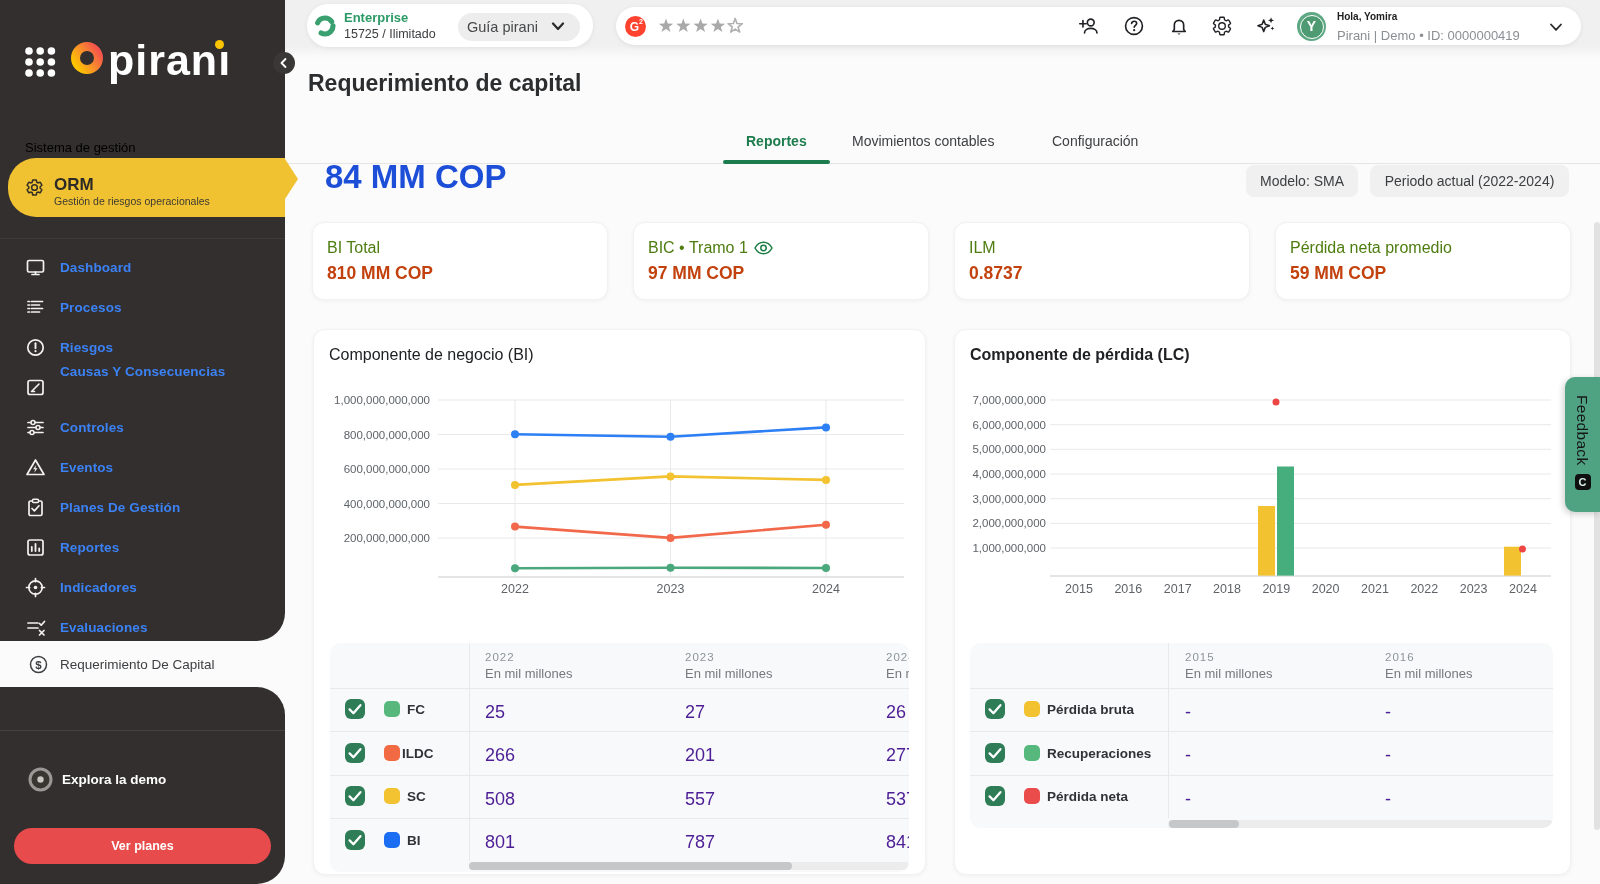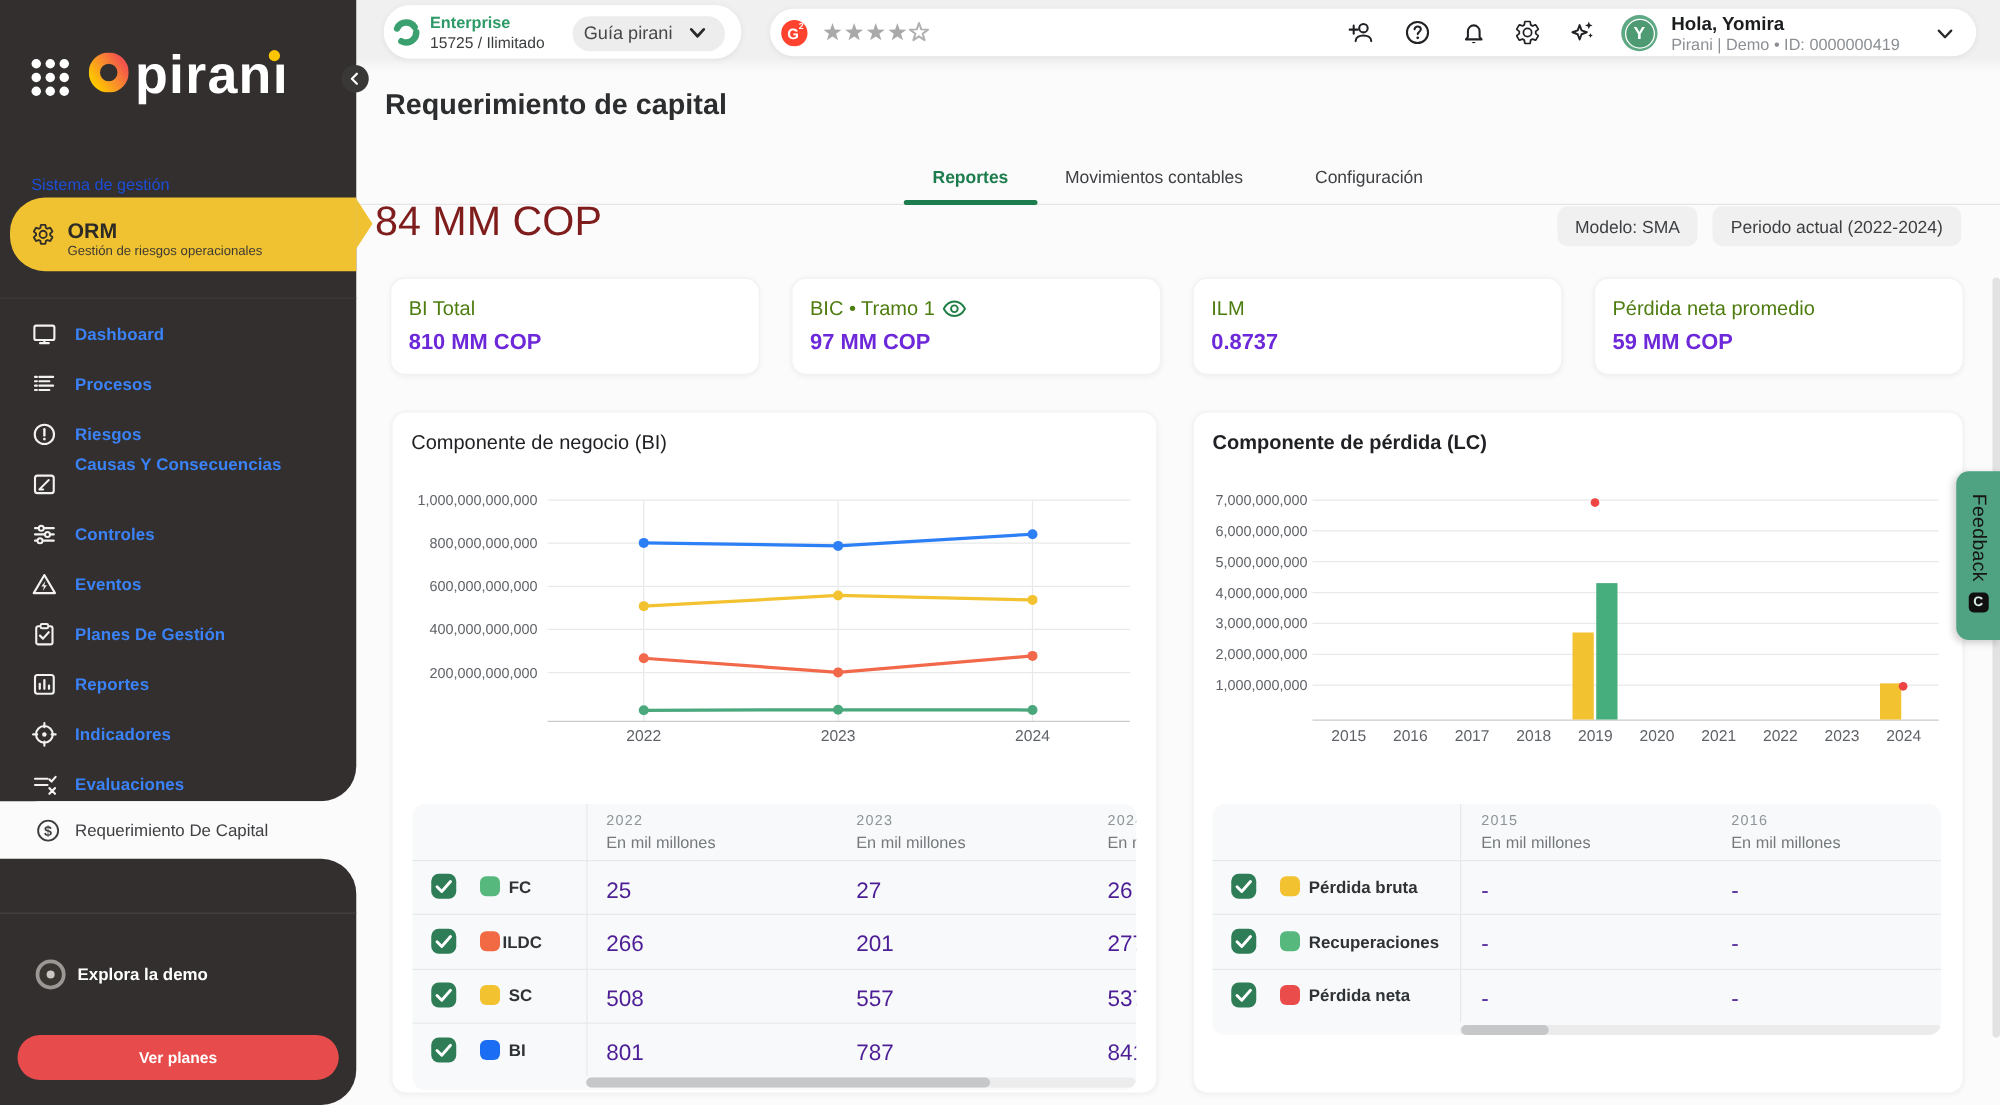--- a/index.html
+++ b/index.html
@@ -1,37 +1,37 @@
 <!DOCTYPE html>
 <html><head><meta charset="utf-8"><title>Pirani</title><style>
 *{margin:0;padding:0;box-sizing:border-box}
 html,body{width:1600px;height:884px;overflow:hidden}
 body{font-family:"Liberation Sans",sans-serif;background:#fbfbfb;position:relative;-webkit-font-smoothing:antialiased}
 .a{position:absolute;white-space:nowrap}
 .card{position:absolute;background:#fff;border-radius:12px;box-shadow:0 1px 4px rgba(0,0,0,.05);border:1px solid #f2f2f2}
 .pillcard{position:absolute;background:#fff;box-shadow:0 1px 5px rgba(0,0,0,.07)}
 .lbl{color:#4d7c0f;font-size:16px}
-.val{color:#6d28d9;font-size:17.5px;font-weight:bold}
+.val{color:#c2410c;font-size:17.5px;font-weight:bold}
 .cb{position:absolute;width:20px;height:20px;background:#2e7d57;border-radius:6px}
 .chip{position:absolute;width:16px;height:16px;border-radius:5px}
 .rlabel{position:absolute;font-size:13.5px;font-weight:bold;color:#303336}
 .rval{position:absolute;font-size:18px;color:#4c1d95}
 .hyear{position:absolute;font-size:11.5px;color:#8d9599;letter-spacing:1px}
 .hsub{position:absolute;font-size:13px;color:#75797c}
 .mitem{position:absolute;left:60px;font-size:13.5px;font-weight:bold;color:#3b82f6;letter-spacing:.1px}
 .micon{position:absolute;left:25px;width:21px;height:21px}
 </style></head><body>
 <div class="a" style="left:285px;top:0;width:1315px;height:58px;background:linear-gradient(#f0f0f1 0px,#f0f0f1 46px,rgba(240,240,241,0) 58px)"></div>
 <div class="a" style="left:308px;top:70px;font-size:23px;font-weight:bold;color:#2b2d2f">Requerimiento de capital</div>
 <div class="a" style="left:286px;top:163px;width:1314px;height:1px;background:#e5e5e5"></div>
 <div class="a" style="left:723px;top:160px;width:107px;height:4px;border-radius:2px;background:#1d7c4d"></div>
 <div class="a" style="left:746px;top:133px;font-size:14px;font-weight:bold;color:#1d7c4d">Reportes</div>
 <div class="a" style="left:852px;top:133px;font-size:14px;color:#3e4043;font-weight:500">Movimientos contables</div>
 <div class="a" style="left:1052px;top:133px;font-size:14px;color:#3e4043;font-weight:500">Configuración</div>
-<div class="a" style="left:300px;top:160px;font-size:33px;font-weight:normal;color:#7f1d1d;line-height:33px">84 MM COP</div>
+<div class="a" style="left:325px;top:160px;font-size:33px;font-weight:bold;color:#1d4ed8;line-height:33px">84 MM COP</div>
 <div class="a" style="left:1246px;top:165px;width:112px;height:32px;background:#f0f0f1;border-radius:8px;font-size:14px;color:#3c3e40;text-align:center;line-height:32px">Modelo: SMA</div>
 <div class="a" style="left:1370px;top:165px;width:199px;height:32px;background:#f0f0f1;border-radius:8px;font-size:14px;color:#3c3e40;text-align:center;line-height:32px">Periodo actual (2022-2024)</div>
 <div class="card" style="left:312px;top:222px;width:296px;height:78px"></div>
 <div class="a lbl" style="left:327px;top:239px">BI Total</div>
 <div class="a val" style="left:327px;top:263px">810 MM COP</div>
 <div class="card" style="left:633px;top:222px;width:296px;height:78px"></div>
 <div class="a lbl" style="left:648px;top:239px">BIC • Tramo 1<svg width="19" height="14" viewBox="0 0 19 14" style="vertical-align:-2px;margin-left:6px">
       <path d="M1 7C3.2 2.8 6.2 1.2 9.5 1.2S15.8 2.8 18 7c-2.2 4.2-5.2 5.8-8.5 5.8S3.2 11.2 1 7z" fill="none" stroke="#1e7e45" stroke-width="1.5"></path>
       <circle cx="9.5" cy="7" r="2.7" fill="none" stroke="#1e7e45" stroke-width="1.5"></circle>
     </svg></div>
@@ -237,21 +237,21 @@
 <svg class="a" style="left:1211px;top:15px" width="22" height="22" viewBox="0 0 24 24">
     <path d="M19.14,12.94c0.04-0.3,0.06-0.61,0.06-0.94c0-0.32-0.02-0.64-0.07-0.94l2.03-1.58c0.18-0.14,0.23-0.41,0.12-0.61l-1.92-3.32c-0.12-0.22-0.37-0.29-0.59-0.22l-2.39,0.96c-0.5-0.38-1.03-0.7-1.62-0.94L14.4,2.81c-0.04-0.24-0.24-0.41-0.48-0.41h-3.84c-0.24,0-0.43,0.17-0.47,0.41L9.25,5.35C8.66,5.59,8.12,5.92,7.63,6.29L5.24,5.33c-0.22-0.08-0.47,0-0.59,0.22L2.74,8.87C2.62,9.08,2.66,9.34,2.86,9.48l2.03,1.58C4.84,11.36,4.8,11.69,4.8,12s0.02,0.64,0.07,0.94l-2.03,1.58c-0.18,0.14-0.23,0.41-0.12,0.61l1.92,3.32c0.12,0.22,0.37,0.29,0.59,0.22l2.39-0.96c0.5,0.38,1.03,0.7,1.62,0.94l0.36,2.54c0.05,0.24,0.24,0.41,0.48,0.41h3.84c0.24,0,0.44-0.17,0.47-0.41l0.36-2.54c0.59-0.24,1.13-0.56,1.62-0.94l2.39,0.96c0.22,0.08,0.47,0,0.59-0.22l1.92-3.32c0.12-0.22,0.07-0.47-0.12-0.61L19.14,12.94z M12,15.6c-1.98,0-3.6-1.62-3.6-3.6s1.62-3.6,3.6-3.6s3.6,1.62,3.6,3.6S13.98,15.6,12,15.6z" fill="none" stroke="#202124" stroke-width="1.5" stroke-linejoin="round"></path>
   </svg>
 <svg class="a" style="left:1255px;top:15px" width="22" height="22" viewBox="0 0 24 24">
     <path d="M9.5 5.5l1.7 4.6 4.6 1.7-4.6 1.7-1.7 4.6-1.7-4.6-4.6-1.7 4.6-1.7 1.7-4.6z" fill="none" stroke="#202124" stroke-width="1.7" stroke-linejoin="round"></path>
     <path d="M17.5 2.5l.9 2.4 2.4.9-2.4.9-.9 2.4-.9-2.4-2.4-.9 2.4-.9.9-2.4z" fill="#202124"></path>
     <path d="M19 12.5l.6 1.5 1.5.6-1.5.6-.6 1.5-.6-1.5-1.5-.6 1.5-.6.6-1.5z" fill="#202124"></path>
   </svg>
 <div class="a" style="left:1297px;top:12px;width:29px;height:29px;border-radius:50%;background:#5ea884"></div>
 <div class="a" style="left:1299.5px;top:14.5px;width:24px;height:24px;border-radius:50%;border:1.5px solid #fff;background:#4e9a72;color:#fff;font-size:14px;font-weight:bold;text-align:center;line-height:21px">Y</div>
-<div class="a" style="left:1337px;top:11px;font-size:15px;font-weight:bold;color:#1b1d1f">Hola, Yomira</div>
+<div class="a" style="left:1337px;top:11px;font-size:10px;font-weight:bold;color:#1b1d1f">Hola, Yomira</div>
 <div class="a" style="left:1337px;top:28px;font-size:13px;color:#8b8f93">Pirani | Demo • ID: 0000000419</div>
 <svg class="a" style="left:1549px;top:22.5px" width="14" height="9" viewBox="0 0 14 9">
     <polyline points="2,1.5 7,6.8 12,1.5" fill="none" stroke="#2a2a2a" stroke-width="1.8" stroke-linecap="round" stroke-linejoin="round"></polyline>
   </svg>
 <div class="a" style="left:0;top:0;width:285px;height:641px;background:#322f2e;border-radius:0 0 28px 0"></div>
 <div class="a" style="left:9px;top:641px;width:291px;height:46px;background:#fbfbfb;border-radius:23px 0 0 23px"></div>
 <div class="a" style="left:0;top:687px;width:285px;height:197px;background:#322f2e;border-radius:0 28px 28px 0"></div>
 <div class="a" style="left:0;top:238px;width:285px;height:1px;background:#3d3a39"></div>
 <div class="a" style="left:0;top:730px;width:285px;height:1px;background:#454241"></div>
 <svg class="a" style="left:24px;top:46px" width="32" height="32" viewBox="0 0 32 32">
@@ -274,21 +274,21 @@
 </linearGradient>
     </defs>
 <circle cx="16" cy="16" r="11.5" fill="none" stroke="url(#dg)" stroke-width="9"></circle>
 </svg>
 <div class="a" style="left:108px;top:36px;font-size:43px;font-weight:bold;color:#fff;letter-spacing:1px">piranı</div>
 <div class="a" style="left:215px;top:40px;width:9px;height:9px;border-radius:50%;background:#fdc500"></div>
 <div class="a" style="left:273px;top:52px;width:22px;height:22px;border-radius:50%;background:#3a3837"></div>
 <svg class="a" style="left:278px;top:57px" width="12" height="12" viewBox="0 0 12 12">
     <polyline points="7.5,2 3.5,6 7.5,10" fill="none" stroke="#fff" stroke-width="1.8" stroke-linecap="round" stroke-linejoin="round"></polyline>
   </svg>
-<div class="a" style="left:25px;top:140px;font-size:13px;color:#1d4ed8">Sistema de gestión</div>
+<div class="a" style="left:25px;top:140px;font-size:13px;color:#000000">Sistema de gestión</div>
 <div class="a" style="left:8px;top:158px;width:277px;height:59px;background:#f0c231;border-radius:28px 0 0 28px"></div>
 <div class="a" style="left:285px;top:159px;width:0;height:0;border-top:20.5px solid transparent;border-bottom:20.5px solid transparent;border-left:13px solid #f0c231"></div>
 <svg class="a" style="left:25px;top:178px" width="19" height="19" viewBox="0 0 24 24">
     <path d="M19.14,12.94c0.04-0.3,0.06-0.61,0.06-0.94c0-0.32-0.02-0.64-0.07-0.94l2.03-1.58c0.18-0.14,0.23-0.41,0.12-0.61l-1.92-3.32c-0.12-0.22-0.37-0.29-0.59-0.22l-2.39,0.96c-0.5-0.38-1.03-0.7-1.62-0.94L14.4,2.81c-0.04-0.24-0.24-0.41-0.48-0.41h-3.84c-0.24,0-0.43,0.17-0.47,0.41L9.25,5.35C8.66,5.59,8.12,5.92,7.63,6.29L5.24,5.33c-0.22-0.08-0.47,0-0.59,0.22L2.74,8.87C2.62,9.08,2.66,9.34,2.86,9.48l2.03,1.58C4.84,11.36,4.8,11.69,4.8,12s0.02,0.64,0.07,0.94l-2.03,1.58c-0.18,0.14-0.23,0.41-0.12,0.61l1.92,3.32c0.12,0.22,0.37,0.29,0.59,0.22l2.39-0.96c0.5,0.38,1.03,0.7,1.62,0.94l0.36,2.54c0.05,0.24,0.24,0.41,0.48,0.41h3.84c0.24,0,0.44-0.17,0.47-0.41l0.36-2.54c0.59-0.24,1.13-0.56,1.62-0.94l2.39,0.96c0.22,0.08,0.47,0,0.59-0.22l1.92-3.32c0.12-0.22,0.07-0.47-0.12-0.61L19.14,12.94z M12,15.6c-1.98,0-3.6-1.62-3.6-3.6s1.62-3.6,3.6-3.6s3.6,1.62,3.6,3.6S13.98,15.6,12,15.6z" fill="none" stroke="#332f28" stroke-width="1.9" stroke-linejoin="round"></path>
   </svg>
 <div class="a" style="left:54px;top:175px;font-size:17px;font-weight:bold;color:#2e2b26">ORM</div>
 <div class="a" style="left:54px;top:195px;font-size:10.5px;color:#3d3a33">Gestión de riesgos operacionales</div>
 <svg class="micon" style="top:257px" viewBox="0 0 21 21">
     <rect x="2.5" y="3.5" width="16" height="11.5" rx="1.5" fill="none" stroke="#f3f2f1" stroke-width="1.7"></rect>
     <path d="M10.5 15v2.5 M7 17.5h7" stroke="#f3f2f1" stroke-width="1.7" fill="none" stroke-linecap="round"></path>

